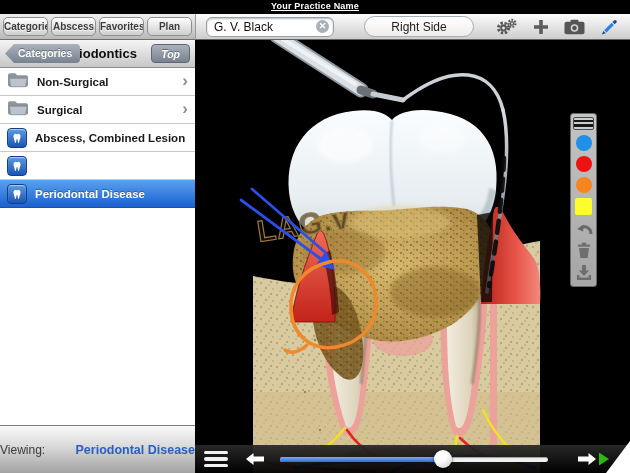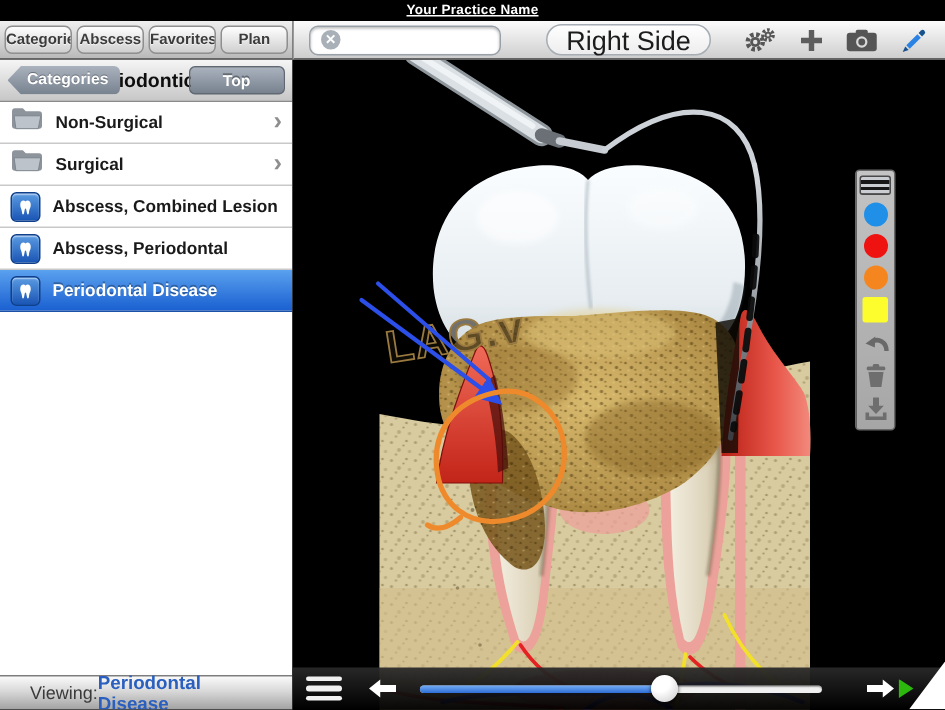--- a/index.html
+++ b/index.html
@@ -25,48 +25,48 @@
   .toolbar{position:absolute;left:195px;top:14px;width:435px;height:26px;box-sizing:border-box;
     background:linear-gradient(#fcfcfc,#cdcdcd);border-bottom:1px solid #636363;border-left:1px solid #9a9a9a;
     display:flex;align-items:center;}
   .patient-field{margin-left:10px;width:128px;height:20px;background:#fff;border:1px solid #98a0a8;
     border-radius:6px;display:flex;align-items:center;padding:0 4px 0 7px;box-sizing:border-box;
     box-shadow:inset 0 1px 2px rgba(0,0,0,.28);}
   .patient-field .val{flex:1;font-size:12px;color:#101010;}
   .clear-btn{width:13px;height:13px;border-radius:50%;background:#a9b0b7;color:#fff;
     font-size:9px;line-height:13px;text-align:center;font-weight:bold;}
   .side-btn{margin-left:30px;width:110px;height:21px;background:linear-gradient(#ffffff,#ededed);
-    border:1px solid #a6adb4;border-radius:11px;font-size:18px;color:#1c1c1c;text-align:center;
+    border:1px solid #a6adb4;border-radius:11px;font-size:12px;color:#1c1c1c;text-align:center;
     line-height:20px;box-sizing:border-box;}
   .tool-icons{margin-left:auto;display:flex;align-items:center;gap:15px;padding-right:12px;}
   .tool-icons svg{display:block;}
 
   
   .sidebar{position:absolute;left:0;top:40px;width:195px;bottom:0;background:#fff;overflow:hidden;}
   .side-header{height:28px;background:linear-gradient(#f5f5f5,#c7c7c7);border-bottom:1px solid #8b8b8b;
     display:flex;align-items:center;padding:0 5px;box-sizing:border-box;position:relative;}
   .side-title{position:absolute;left:0;right:0;text-align:center;font-size:13px;font-weight:bold;color:#0e0e0e;}
   .back-btn{height:19px;line-height:19px;padding:0 8px 0 13px;color:#fff;font-size:10.5px;font-weight:bold;
     background:linear-gradient(#a9b2bd,#78828f);border-radius:4px;
     clip-path:polygon(9px 0,100% 0,100% 100%,9px 100%,0 50%);text-shadow:0 -1px 0 rgba(0,0,0,.35);z-index:1;}
-  .top-btn{margin-left:auto;height:19px;line-height:18px;padding:0 22px;color:#fff;font-size:10.5px;font-weight:bold;
+  .top-btn{margin-left:auto;height:19px;line-height:18px;padding:0 9px;color:#fff;font-size:10.5px;font-weight:bold;
     background:linear-gradient(#a9b2bd,#78828f);border:1px solid #5f6873;border-radius:4px;
-    box-sizing:border-box;text-shadow:0 -1px 0 rgba(0,0,0,.35);z-index:1;}
+    box-sizing:border-box;text-shadow:0 -1px 0 rgba(0,0,0,.35);z-index:1;font-style:italic;}
   .row{height:28px;display:flex;align-items:center;gap:8px;padding:0 7px;border-bottom:1px solid #c9c9c9;
     box-sizing:border-box;background:#fff;}
   .row .label{font-size:11.5px;font-weight:bold;color:#1a1a1a;}
   .row .chev{margin-left:auto;color:#8e8e8e;font-size:17px;font-weight:bold;line-height:1;margin-top:-2px;}
   .row.selected{background:linear-gradient(#5aa1ef,#1a60d1);border-bottom-color:#1b52a8;}
   .row.selected .label{color:#fff;text-shadow:0 -1px 0 rgba(0,0,0,.3);}
   .tooth-badge{width:20px;height:20px;border-radius:4px;background:linear-gradient(#5a9be2,#1a55b4);
     border:1px solid #10408c;box-sizing:border-box;display:flex;align-items:center;justify-content:center;
     box-shadow:inset 0 1px 1px rgba(255,255,255,.55);}
-  .side-footer{position:absolute;left:0;right:0;bottom:0;height:23px;box-sizing:border-box;
+  .side-footer{position:absolute;left:0;right:0;bottom:0;height:48px;box-sizing:border-box;
     background:linear-gradient(#fafafa 0%,#d8d8d8 45%,#a2a2a2 100%);border-top:1px solid #7d7d7d;
-    display:flex;align-items:center;justify-content:space-between;padding:0 20px;}
+    display:flex;align-items:center;justify-content:space-between;padding:0 0;}
   .viewing-label{font-size:12px;color:#3a3a3a;}
   .viewing-value{font-size:12.5px;color:#2a5fc0;font-weight:bold;}
 
   
   .canvas{position:absolute;left:195px;top:40px;right:0;bottom:0;background:#000;overflow:hidden;}
   .scene{position:absolute;left:0;top:0;width:100%;height:100%;}
 
   
   .palette{position:absolute;left:375px;top:73px;width:27px;box-sizing:border-box;z-index:5;
     background:linear-gradient(#c4c4c4,#a6a6a6);border:1px solid #686868;border-radius:3px;
@@ -107,20 +107,21 @@
 
   <div class="tabsrow">
     <div class="tab">Categories</div>
     <div class="tab">Abscess</div>
     <div class="tab">Favorites</div>
     <div class="tab">Plan</div>
   </div>
 
   <div class="toolbar">
     <div class="patient-field">
+      <span class="val">G. V. Black</span>
       <span class="clear-btn">✕</span>
     </div>
     <div class="side-btn">Right Side</div>
     <div class="tool-icons">
       <span>
         <svg width="23" height="18" viewBox="0 0 23 18">
           <circle cx="8.5" cy="10" r="5" fill="none" stroke="#565656" stroke-width="3" stroke-dasharray="2.3 1.7"></circle>
           <circle cx="8.5" cy="10" r="3.4" fill="#565656"></circle>
             <circle cx="8.5" cy="10" r="1.5" fill="#e3e3e3"></circle>
           <circle cx="17" cy="5.4" r="3.4" fill="none" stroke="#565656" stroke-width="2.4" stroke-dasharray="1.7 1.3"></circle>
@@ -188,21 +189,20 @@
       </span>
       <span class="label">Abscess, Combined Lesion</span>
     </div>
 
     <div class="row">
       <span class="tooth-badge">
         <svg width="14" height="14" viewBox="0 0 14 14">
           <path d="M3.5,5.5 C3.5,2.8 5.8,2 7,3.4 C8.2,2 10.5,2.8 10.5,5.5 C10.5,7.6 9.6,7.8 9.3,10.6 C9.1,12.4 8.1,12.4 7.9,10.7 L7.5,8.6 C7.3,7.8 6.7,7.8 6.5,8.6 L6.1,10.7 C5.9,12.4 4.9,12.4 4.7,10.6 C4.4,7.8 3.5,7.6 3.5,5.5 Z" fill="#fff"></path>
         </svg>
       </span>
-      <span class="label">Abscess, Periodontal</span>
     </div>
 
     <div class="row selected">
       <span class="tooth-badge">
         <svg width="14" height="14" viewBox="0 0 14 14">
           <path d="M3.5,5.5 C3.5,2.8 5.8,2 7,3.4 C8.2,2 10.5,2.8 10.5,5.5 C10.5,7.6 9.6,7.8 9.3,10.6 C9.1,12.4 8.1,12.4 7.9,10.7 L7.5,8.6 C7.3,7.8 6.7,7.8 6.5,8.6 L6.1,10.7 C5.9,12.4 4.9,12.4 4.7,10.6 C4.4,7.8 3.5,7.6 3.5,5.5 Z" fill="#fff"></path>
         </svg>
       </span>
       <span class="label">Periodontal Disease</span>
     </div>

